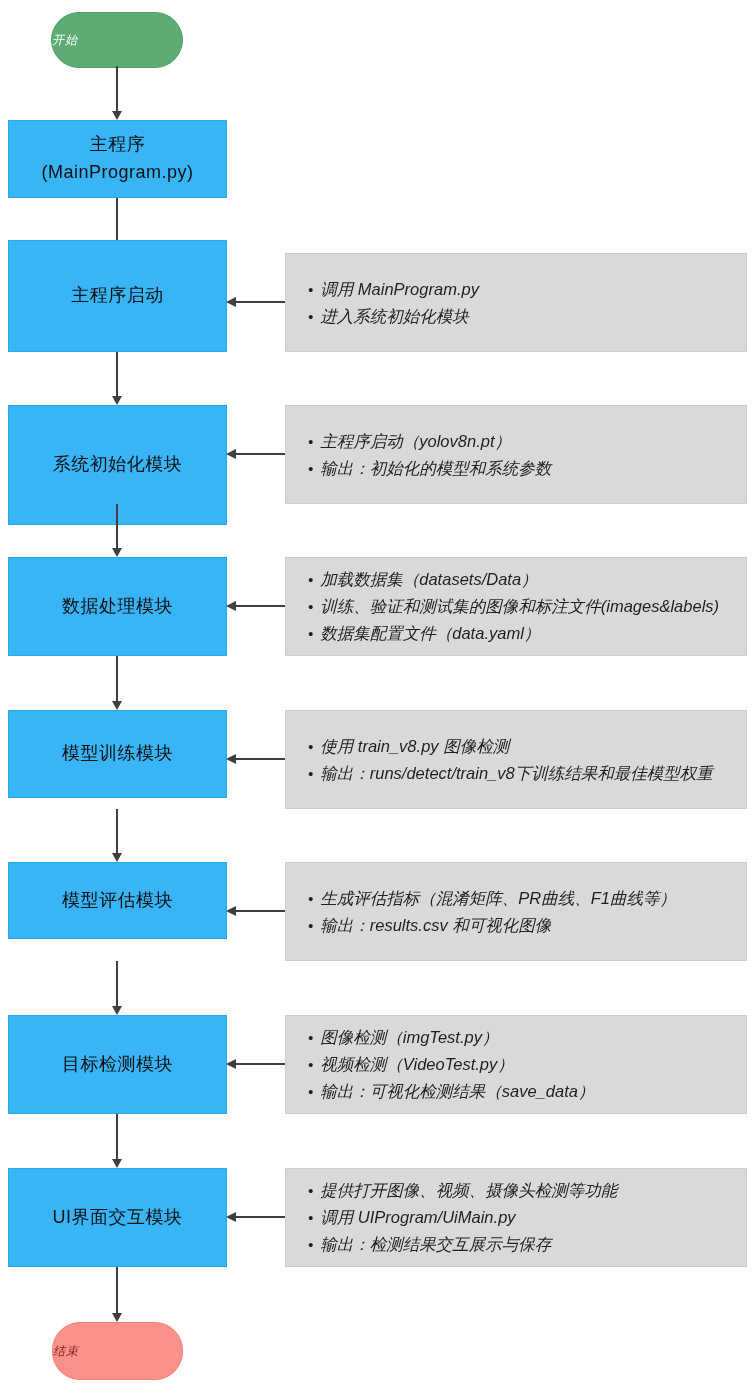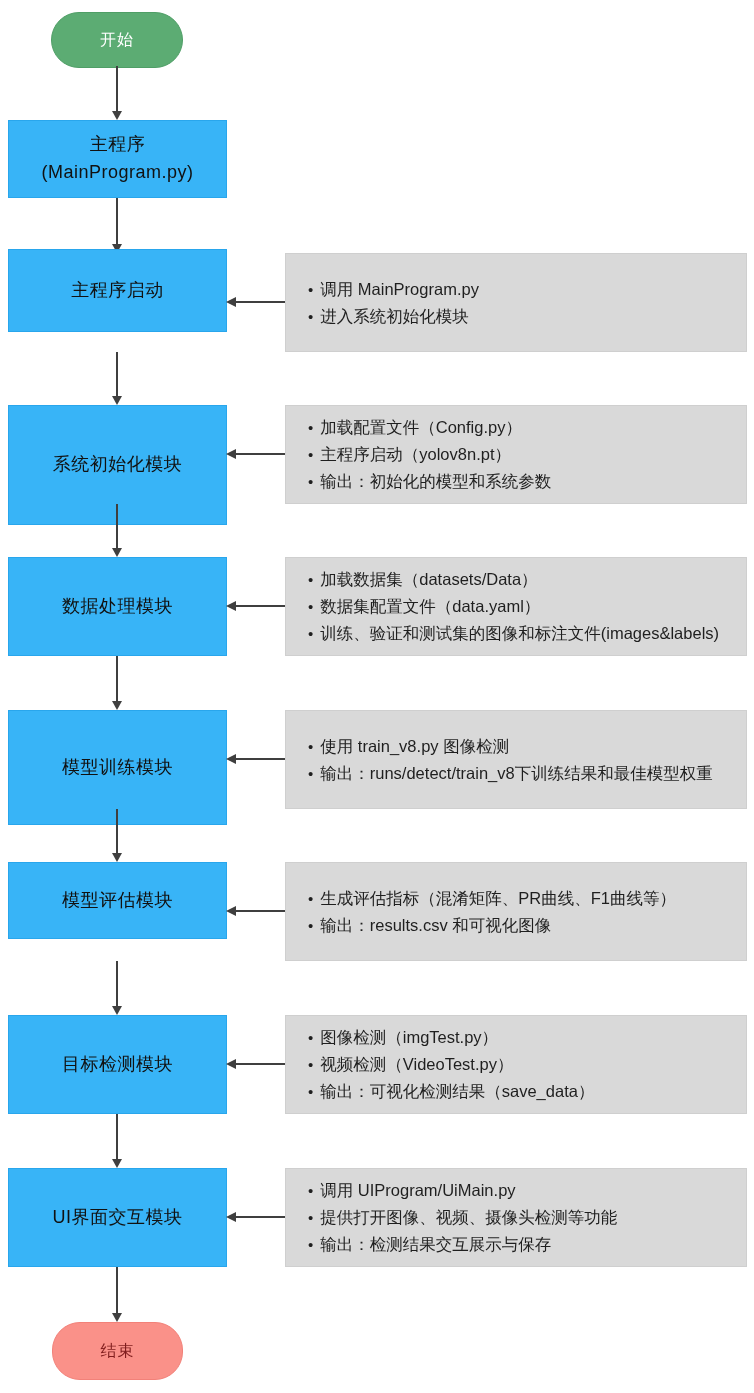--- a/index.html
+++ b/index.html
@@ -19,23 +19,23 @@
     width: 754px;
     height: 1393px;
     background: #ffffff;
     font-family: "Liberation Sans", "DejaVu Sans", sans-serif;
     overflow: hidden;
   }
   .terminal {
     position: absolute;
     display: flex;
     align-items: center;
-    justify-content: center;
-    font-size: 16px;
+    font-size: 12px;
     letter-spacing: 1px;
+    font-style: italic;
   }
   .terminal.start {
     left: 51px; top: 12px; width: 130px; height: 54px;
     background: var(--terminal-green);
     border: 1px solid var(--terminal-green-border);
     border-radius: 28px;
     color: #ffffff;
   }
   .terminal.end {
     left: 52px; top: 1322px; width: 129px; height: 56px;
@@ -68,20 +68,21 @@
     box-sizing: border-box;
     display: flex;
     flex-direction: column;
     justify-content: center;
     color: #1f1f1f;
     font-size: 16.5px;
   }
   .graybox ul {
     margin: 0; padding: 0 8px 0 22px;
     list-style: none;
+    font-style: italic;
   }
   .graybox li {
     line-height: 27px;
     white-space: nowrap;
   }
   .graybox li::before {
     content: "\2022";
     margin-right: 7px;
     font-size: 15px;
   }
@@ -123,65 +124,64 @@
   <div class="vhead" style="left:112px; top:111px;"></div>
 
   <div class="bluebox" style="top:120px; height:78px;">
     <span>主程序</span>
     <span>(MainProgram.py)</span>
   </div>
 
   <div class="vline" style="left:116px; top:198px; height:46px;"></div>
   <div class="vhead" style="left:112px; top:244px;"></div>
 
-  <div class="bluebox" style="top:249px; height:83px;">
+  <div class="bluebox" style="top:240px; height:112px;">
     <span>主程序启动</span>
   </div>
   <div class="graybox" style="top:253px; height:99px;">
     <ul>
       <li>调用 MainProgram.py</li>
       <li>进入系统初始化模块</li>
     </ul>
   </div>
   <div class="hline" style="left:236px; top:301px; width:49px;"></div>
   <div class="lhead" style="left:226px; top:297px;"></div>
   <div class="vline" style="left:116px; top:352px; height:44px;"></div>
   <div class="vhead" style="left:112px; top:396px;"></div>
 
   <div class="bluebox" style="top:405px; height:120px;">
     <span>系统初始化模块</span>
   </div>
   <div class="graybox" style="top:405px; height:99px;">
     <ul>
-      <li>加载配置文件（Config.py）</li>
       <li>主程序启动（yolov8n.pt）</li>
       <li>输出：初始化的模型和系统参数</li>
     </ul>
   </div>
   <div class="hline" style="left:236px; top:453px; width:49px;"></div>
   <div class="lhead" style="left:226px; top:449px;"></div>
   <div class="vline" style="left:116px; top:504px; height:44px;"></div>
   <div class="vhead" style="left:112px; top:548px;"></div>
 
   <div class="bluebox" style="top:557px; height:99px;">
     <span>数据处理模块</span>
   </div>
   <div class="graybox" style="top:557px; height:99px;">
     <ul>
       <li>加载数据集（datasets/Data）</li>
+      <li>训练、验证和测试集的图像和标注文件(images&amp;labels)</li>
       <li>数据集配置文件（data.yaml）</li>
-      <li>训练、验证和测试集的图像和标注文件(images&amp;labels)</li>
     </ul>
   </div>
   <div class="hline" style="left:236px; top:605px; width:49px;"></div>
   <div class="lhead" style="left:226px; top:601px;"></div>
   <div class="vline" style="left:116px; top:656px; height:45px;"></div>
   <div class="vhead" style="left:112px; top:701px;"></div>
 
-  <div class="bluebox" style="top:710px; height:115px;">
+  <div class="bluebox" style="top:710px; height:88px;">
     <span>模型训练模块</span>
   </div>
   <div class="graybox" style="top:710px; height:99px;">
     <ul>
       <li>使用 train_v8.py 图像检测</li>
       <li>输出：runs/detect/train_v8下训练结果和最佳模型权重</li>
     </ul>
   </div>
   <div class="hline" style="left:236px; top:758px; width:49px;"></div>
   <div class="lhead" style="left:226px; top:754px;"></div>
@@ -215,22 +215,22 @@
   <div class="hline" style="left:236px; top:1063px; width:49px;"></div>
   <div class="lhead" style="left:226px; top:1059px;"></div>
   <div class="vline" style="left:116px; top:1114px; height:45px;"></div>
   <div class="vhead" style="left:112px; top:1159px;"></div>
 
   <div class="bluebox" style="top:1168px; height:99px;">
     <span>UI界面交互模块</span>
   </div>
   <div class="graybox" style="top:1168px; height:99px;">
     <ul>
+      <li>提供打开图像、视频、摄像头检测等功能</li>
       <li>调用 UIProgram/UiMain.py</li>
-      <li>提供打开图像、视频、摄像头检测等功能</li>
       <li>输出：检测结果交互展示与保存</li>
     </ul>
   </div>
   <div class="hline" style="left:236px; top:1216px; width:49px;"></div>
   <div class="lhead" style="left:226px; top:1212px;"></div>
   <div class="vline" style="left:116px; top:1267px; height:46px;"></div>
   <div class="vhead" style="left:112px; top:1313px;"></div>
 
   <div class="terminal end">
     <span>结束</span>

